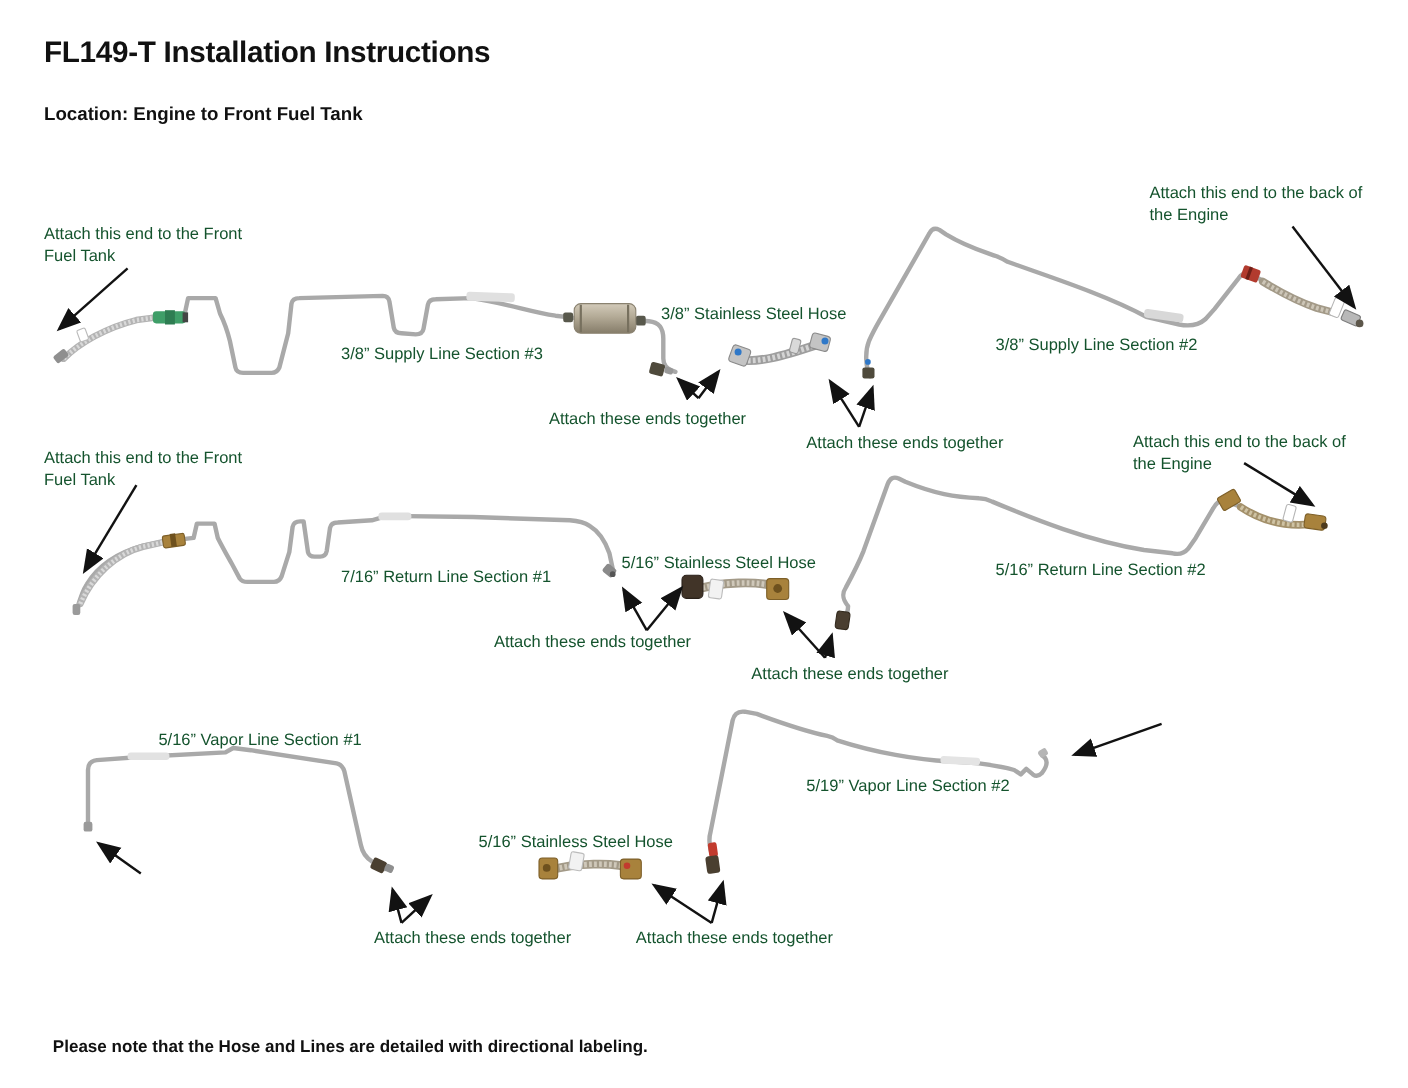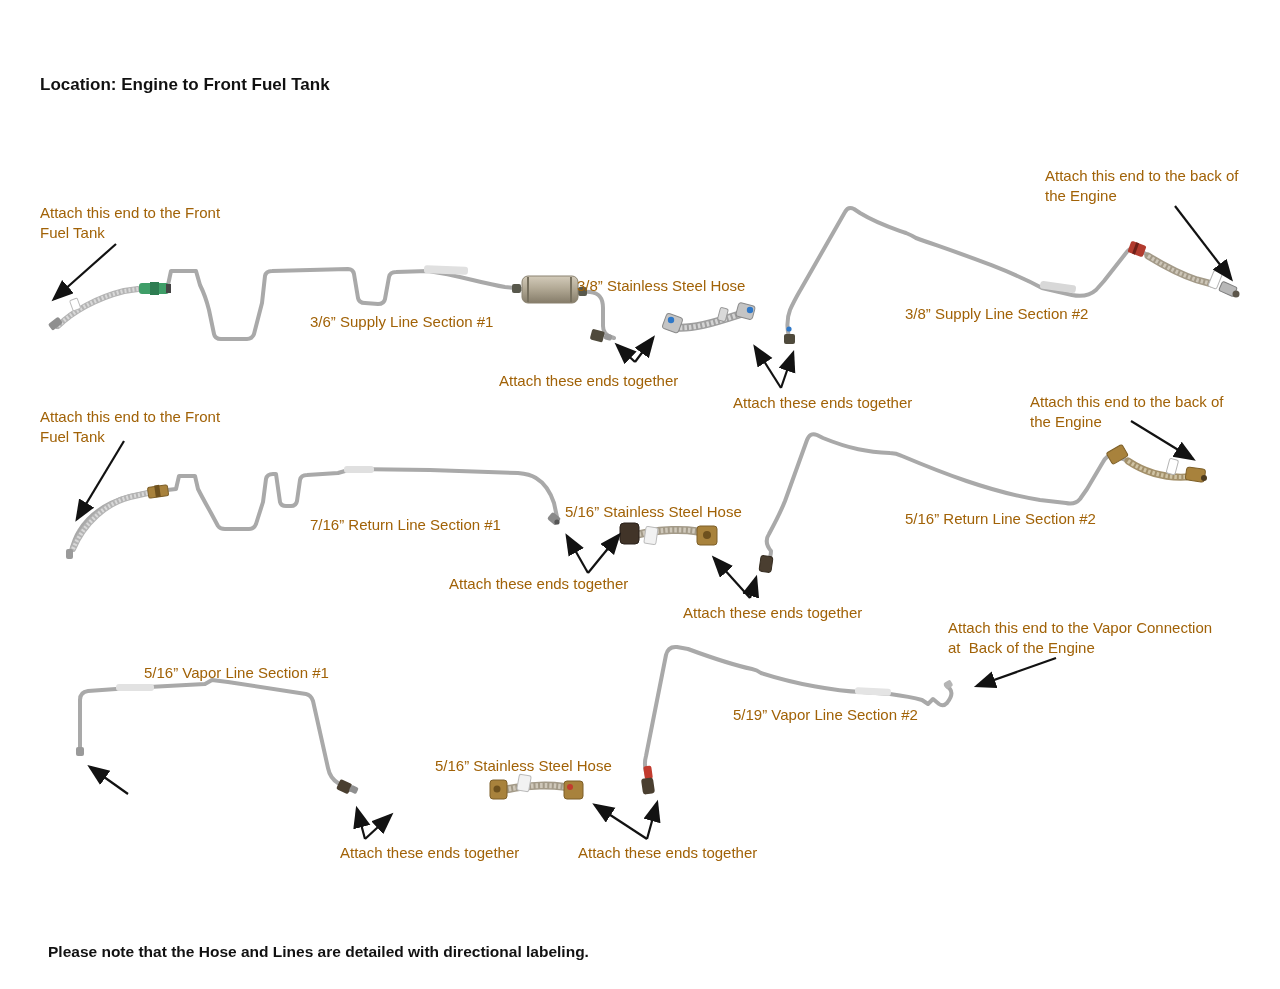--- a/index.html
+++ b/index.html
@@ -6,25 +6,25 @@
   #page{
     position:relative;
     width:1280px;height:989px;
     background:#ffffff;
     font-family:"Liberation Sans",sans-serif;
     overflow:hidden;
   }
   #art{position:absolute;left:0;top:0;z-index:0;}
   .lb{
     position:absolute;z-index:2;
-    font-size:15px;color:#a16207;
+    font-size:15px;color:#14532d;
     line-height:1.3;white-space:pre-wrap;
   }
   .title{font-size:27px;font-weight:700;letter-spacing:-0.3px;color:#111;}
-  .sub{font-size:17px;font-weight:700;color:#111;}
+  .sub{font-size:17px;font-weight:700;color:#111;margin-top:19px;}
   .intro{font-size:18px;font-weight:700;color:#111;}
   .foot{font-size:15.5px;font-weight:700;color:#111;line-height:1.5;}
 </style>
 </head>
 <body>
 
 <div id="page">
 
   <svg id="art" width="1280" height="989" viewBox="0 0 1280 989">
     <defs>
@@ -183,44 +183,43 @@
 
       <line x1="128" y1="794" x2="90" y2="767" marker-end="url(#ah)"></line>
       <line x1="365" y1="839" x2="357" y2="809" marker-end="url(#ah)"></line>
       <line x1="365" y1="839" x2="391" y2="815" marker-end="url(#ah)"></line>
       <line x1="647" y1="839" x2="595" y2="805" marker-end="url(#ah)"></line>
       <line x1="647" y1="839" x2="657" y2="803" marker-end="url(#ah)"></line>
       <line x1="1056" y1="658" x2="977" y2="686" marker-end="url(#ah)"></line>
     </g>
   </svg>
 
+  <div class="lb title" style="left:40px;top:30px;">FL149-T Installation Instructions</div>
   <div class="lb sub" style="left:40px;top:74px;">Location: Engine to Front Fuel Tank</div>
 
   <div class="lb" style="left:40px;top:203px;width:215px;">Attach this end to the Front
 Fuel Tank</div>
   <div class="lb" style="left:1045px;top:166px;width:230px;">Attach this end to the back of
 the Engine</div>
-  <div class="lb" style="left:577px;top:276px;">3/8” Stainless Steel Hose</div>
-  <div class="lb" style="left:310px;top:312px;">3/6” Supply Line Section #1</div>
+  <div class="lb" style="left:601px;top:276px;">3/8” Stainless Steel Hose</div>
+  <div class="lb" style="left:310px;top:312px;">3/8” Supply Line Section #3</div>
   <div class="lb" style="left:905px;top:304px;">3/8” Supply Line Section #2</div>
   <div class="lb" style="left:499px;top:371px;">Attach these ends together</div>
   <div class="lb" style="left:733px;top:393px;">Attach these ends together</div>
 
   <div class="lb" style="left:40px;top:407px;width:215px;">Attach this end to the Front
 Fuel Tank</div>
   <div class="lb" style="left:1030px;top:392px;width:230px;">Attach this end to the back of
 the Engine</div>
   <div class="lb" style="left:565px;top:502px;">5/16” Stainless Steel Hose</div>
   <div class="lb" style="left:310px;top:515px;">7/16” Return Line Section #1</div>
   <div class="lb" style="left:905px;top:509px;">5/16” Return Line Section #2</div>
   <div class="lb" style="left:449px;top:574px;">Attach these ends together</div>
   <div class="lb" style="left:683px;top:603px;">Attach these ends together</div>
 
-  <div class="lb" style="left:948px;top:618px;width:300px;">Attach this end to the Vapor Connection
-at  Back of the Engine</div>
   <div class="lb" style="left:144px;top:663px;">5/16” Vapor Line Section #1</div>
   <div class="lb" style="left:733px;top:705px;">5/19” Vapor Line Section #2</div>
   <div class="lb" style="left:435px;top:756px;">5/16” Stainless Steel Hose</div>
   <div class="lb" style="left:340px;top:843px;">Attach these ends together</div>
   <div class="lb" style="left:578px;top:843px;">Attach these ends together</div>
 
   <div class="lb foot" style="left:48px;top:893px;width:900px;">
     <div>Please note that the Hose and Lines are detailed with directional labeling.</div>
     
   </div>

